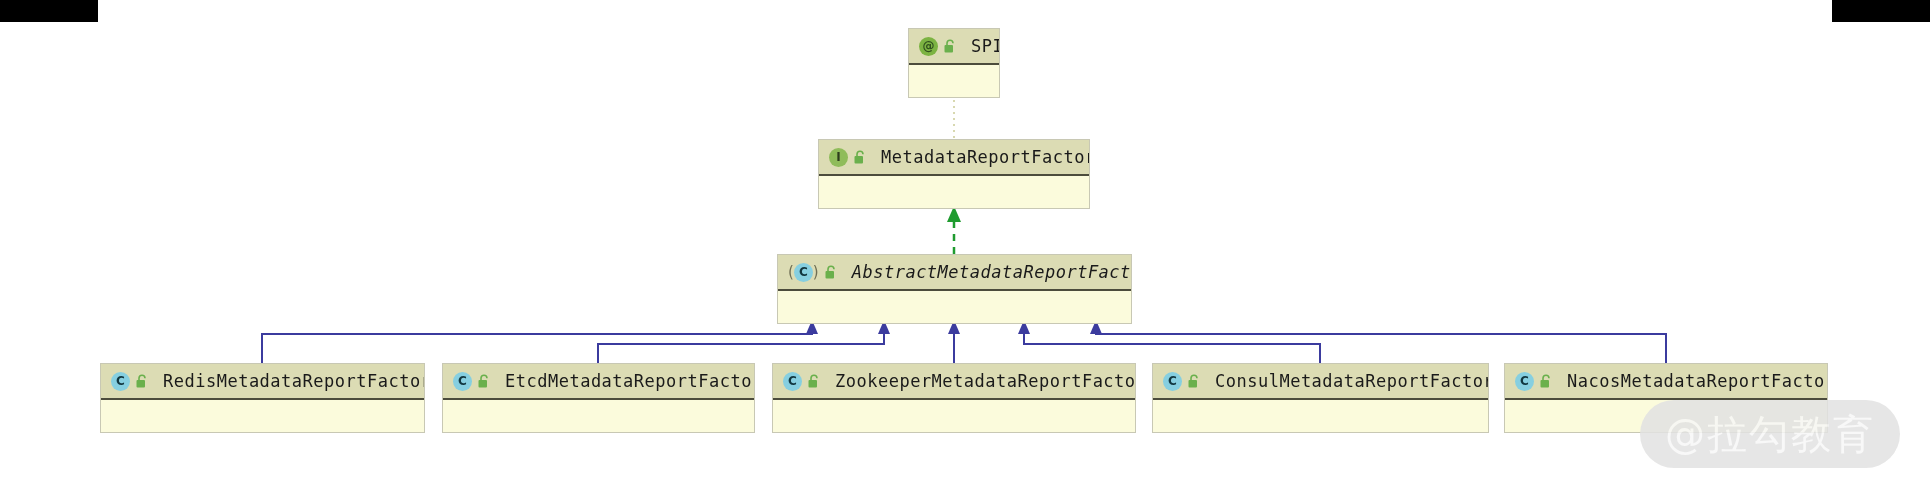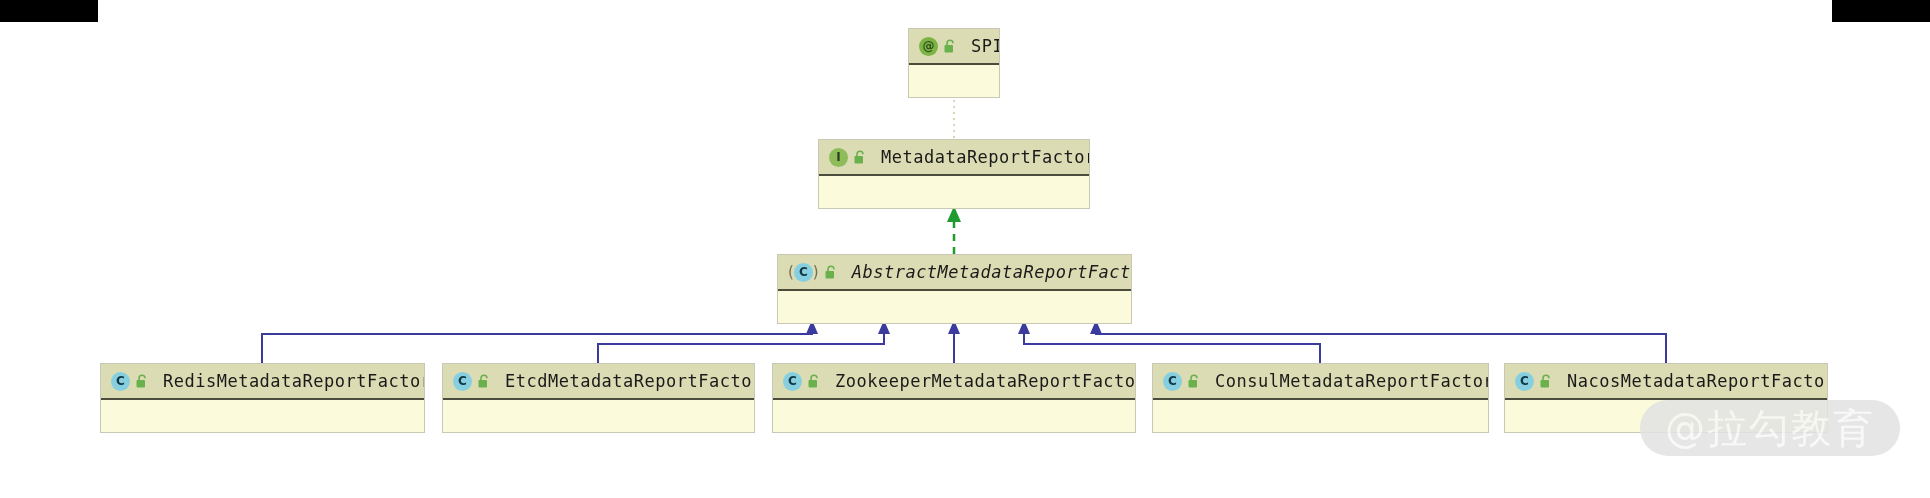--- a/index.html
+++ b/index.html
@@ -251,17 +251,17 @@
           <span class="lock-icon"><svg viewBox="0 0 14 15" xmlns="http://www.w3.org/2000/svg">
               <path d="M4 6 V4.2 A3 3 0 0 1 10 4.2" fill="none" stroke="#6ab04c" stroke-width="1.6"></path>
               <rect x="1.5" y="6" width="8.5" height="7.5" rx="1" fill="#6ab04c"></rect>
             </svg></span>
           <span class="node-title">NacosMetadataReportFactory</span>
         </div>
         <div class="node-body"></div>
       </div>
     </div>
 
-  <div class="watermark" id="watermark" style="left: 1640px; top: 400px; width: 260px; height: 56px;">
+  <div class="watermark" id="watermark" style="left: 1640px; top: 400px; width: 260px; height: 68px;">
     <span class="watermark-text">@拉勾教育</span>
   </div>
 
 </div>
 
 </body></html>

